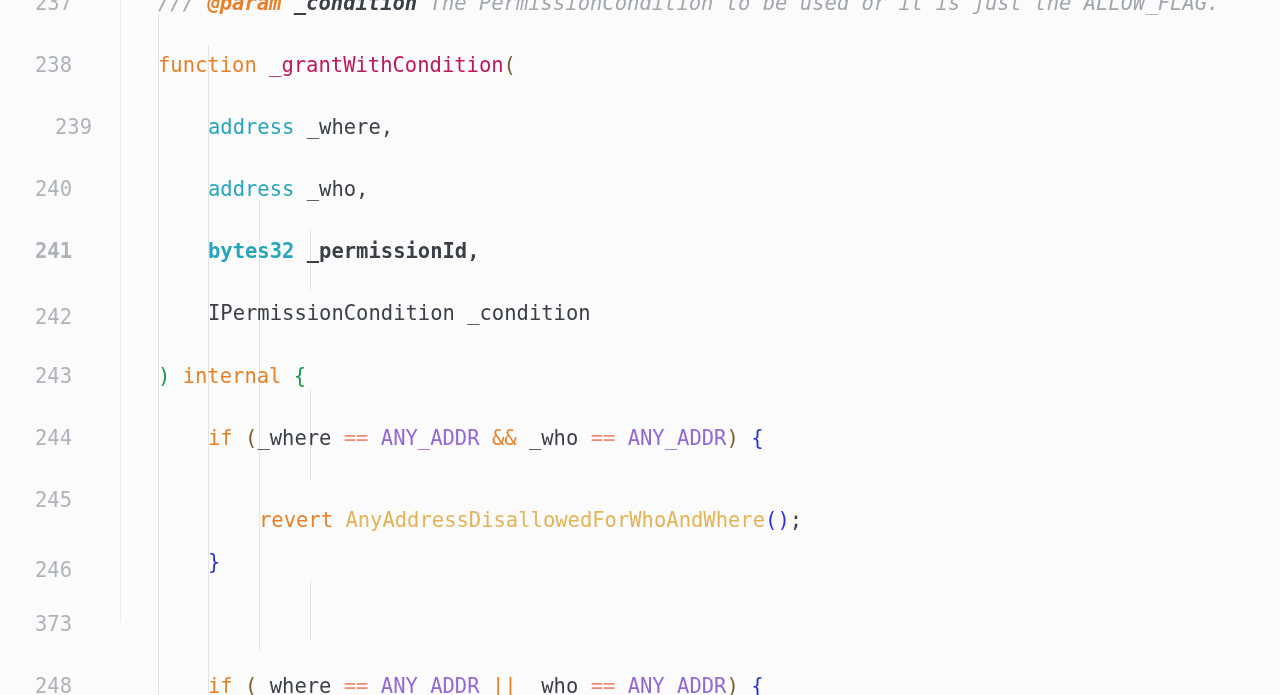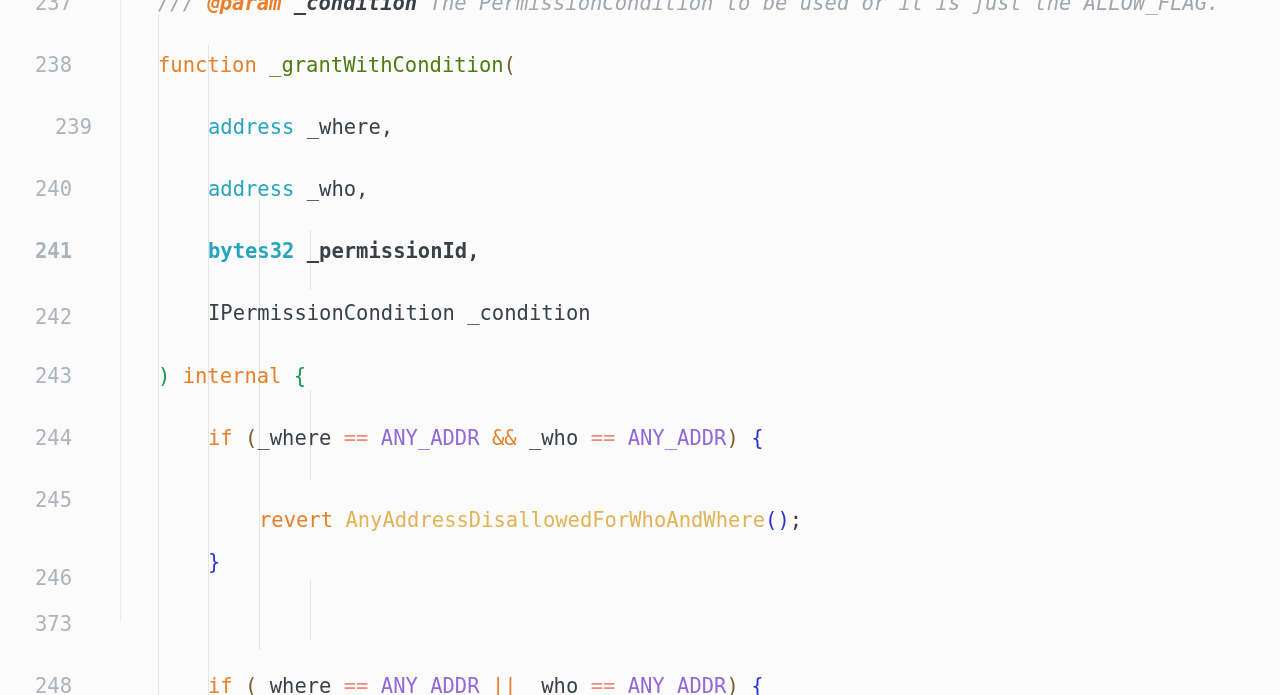--- a/index.html
+++ b/index.html
@@ -58,21 +58,21 @@
 
   
   .indent {
     position: absolute;
     width: 1px;
     background: #e4e4e4;
   }
 
   
   .t-kw      { color: #e8802a; }            
-  .t-fn      { color: #4d7c0f; text-align: right; }            
+  .t-fn      { color: #be185d; text-align: right; }            
   .t-type    { color: #27a5bd; }            
   .t-ident   { color: #3b4048; }            
   .t-const   { color: #9268d8; }            
   .t-op      { color: #f08a7a; }            
   .t-op2     { color: #e8802a; }            
   .t-err     { color: #e2b357; }            
   .t-comment { color: #a2a7ae; font-style: italic; }
   .t-punct   { color: #3b4048; }
   .b-green   { color: #1a9a4b; }
   .b-blue    { color: #2b33d6; }
@@ -132,21 +132,21 @@
       <span class="ln" style="top:0;">244</span>
       <span class="code" style="left:208px;"><span class="t-kw">if</span><span class="b-brown"> (</span><span class="t-ident">_where</span><span class="t-op"> == </span><span class="t-const">ANY_ADDR</span><span class="t-op2"> &amp;&amp; </span><span class="t-ident">_who</span><span class="t-op"> == </span><span class="t-const">ANY_ADDR</span><span class="b-brown">) </span><span class="b-blue">{</span></span>
     </div>
 
     <div class="row" style="top:236px;">
       <span class="ln" style="top:0;">245</span>
       <span class="code" style="left:259px;margin-top:20px;"><span class="t-kw">revert</span><span class="t-err"> AnyAddressDisallowedForWhoAndWhere</span><span class="b-blue">()</span><span class="t-punct">;</span></span>
     </div>
 
     <div class="row" style="top:267px;">
-      <span class="ln" style="top:16px;">246</span>
+      <span class="ln" style="top:8px;">246</span>
       <span class="code" style="left:208px;"><span class="b-blue">}</span></span>
     </div>
 
     <div class="row" style="top:298px;">
       <span class="ln" style="top:0;">373</span>
       <span class="code"></span>
     </div>
 
     <div class="row" style="top:329px;">
       <span class="ln" style="top:0;">248</span>

